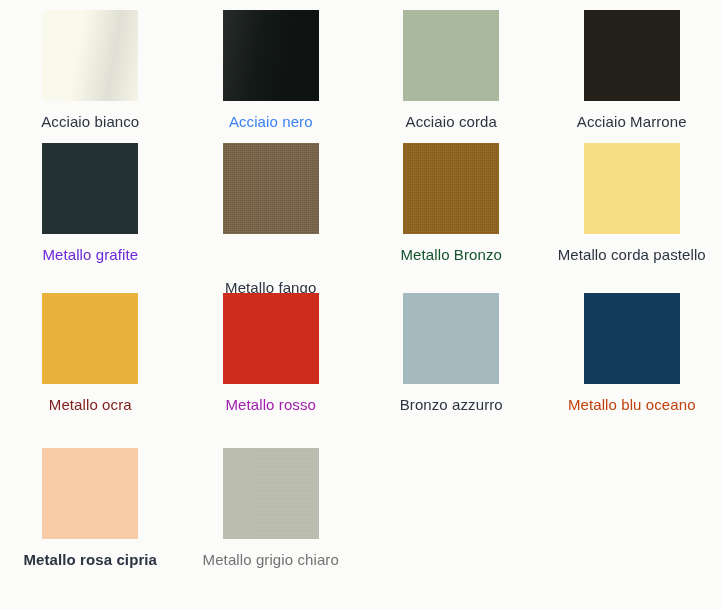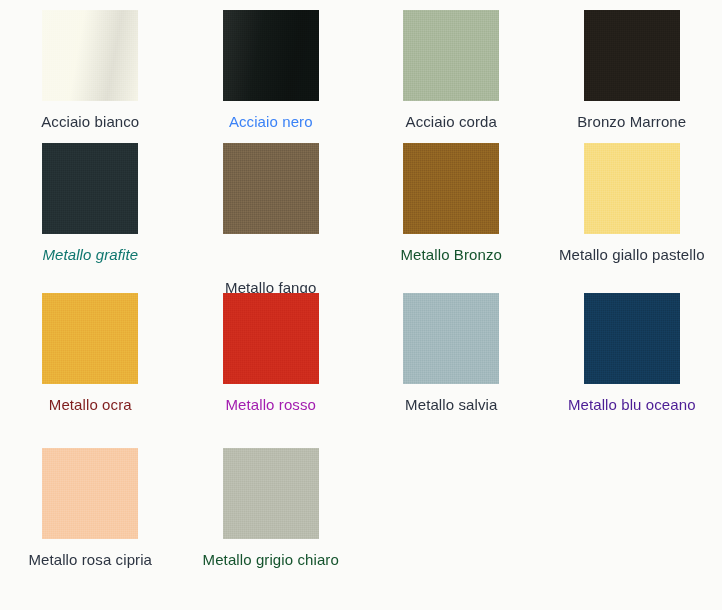--- a/index.html
+++ b/index.html
@@ -85,67 +85,67 @@
     <div class="swatch-label" style="color: #3b82f6;">Acciaio nero</div>
   </div>
 
   <div class="swatch-cell">
     <div class="swatch-chip" title="Acciaio corda" style="background: rgb(169, 184, 156);"></div>
     <div class="swatch-label" style="color: rgb(44, 52, 66); text-align: right;">Acciaio corda</div>
   </div>
 
   <div class="swatch-cell">
     <div class="swatch-chip" title="Metallo Marrone" style="background: rgb(35, 31, 25);"></div>
-    <div class="swatch-label" style="color: rgb(44, 52, 66);">Bronzo Marrone</div>
+    <div class="swatch-label" style="color: rgb(44, 52, 66);">Acciaio Marrone</div>
   </div>
 
   <div class="swatch-cell">
     <div class="swatch-chip" title="Metallo grafite" style="background: rgb(36, 48, 51);"></div>
-    <div class="swatch-label" style="color: #0f766e; font-style: italic;">Metallo grafite</div>
+    <div class="swatch-label" style="color: #6d28d9;">Metallo grafite</div>
   </div>
 
   <div class="swatch-cell">
     <div class="swatch-chip" title="Metallo fango" style="background: rgb(118, 99, 73);"></div>
     <div class="swatch-label" style="color: rgb(44, 52, 66); margin-top: 44px;">Metallo fango</div>
   </div>
 
   <div class="swatch-cell">
     <div class="swatch-chip" title="Metallo Bronzo" style="background: rgb(142, 98, 34);"></div>
     <div class="swatch-label" style="color: #14532d;">Metallo Bronzo</div>
   </div>
 
   <div class="swatch-cell">
     <div class="swatch-chip" title="Metallo giallo pastello" style="background: rgb(247, 221, 130);"></div>
-    <div class="swatch-label" style="color: rgb(44, 52, 66);">Metallo giallo pastello</div>
+    <div class="swatch-label" style="color: rgb(44, 52, 66);">Metallo corda pastello</div>
   </div>
 
   <div class="swatch-cell">
     <div class="swatch-chip" title="Metallo ocra" style="background: rgb(233, 177, 58);"></div>
     <div class="swatch-label" style="color: #7f1d1d;">Metallo ocra</div>
   </div>
 
   <div class="swatch-cell">
     <div class="swatch-chip" title="Metallo rosso" style="background: rgb(206, 43, 28);"></div>
     <div class="swatch-label" style="color: #a21caf;">Metallo rosso</div>
   </div>
 
 
   <div class="swatch-cell">
     <div class="swatch-chip" title="Metallo azzurro" style="background: rgb(163, 185, 189);"></div>
-    <div class="swatch-label" style="color: rgb(44, 52, 66);">Metallo salvia</div>
+    <div class="swatch-label" style="color: rgb(44, 52, 66);">Bronzo azzurro</div>
   </div>
 
   <div class="swatch-cell">
     <div class="swatch-chip" title="Metallo blu oceano" style="background: rgb(19, 58, 88);"></div>
-    <div class="swatch-label" style="color: #4c1d95;">Metallo blu oceano</div>
+    <div class="swatch-label" style="color: #c2410c;">Metallo blu oceano</div>
   </div>
 
   <div class="swatch-cell">
     <div class="swatch-chip" title="Metallo rosa cipria" style="background: rgb(248, 203, 166);"></div>
-    <div class="swatch-label" style="color: rgb(44, 52, 66);">Metallo rosa cipria</div>
+    <div class="swatch-label" style="color: rgb(44, 52, 66); font-weight: bold;">Metallo rosa cipria</div>
   </div>
 
   <div class="swatch-cell">
     <div class="swatch-chip" title="Metallo grigio chiaro" style="background: rgb(185, 188, 174);"></div>
-    <div class="swatch-label" style="color: #14532d;">Metallo grigio chiaro</div>
+    <div class="swatch-label" style="color: #737373;">Metallo grigio chiaro</div>
   </div>
 <div class="swatch-cell empty"></div>
   </div>
 
 </body></html>

